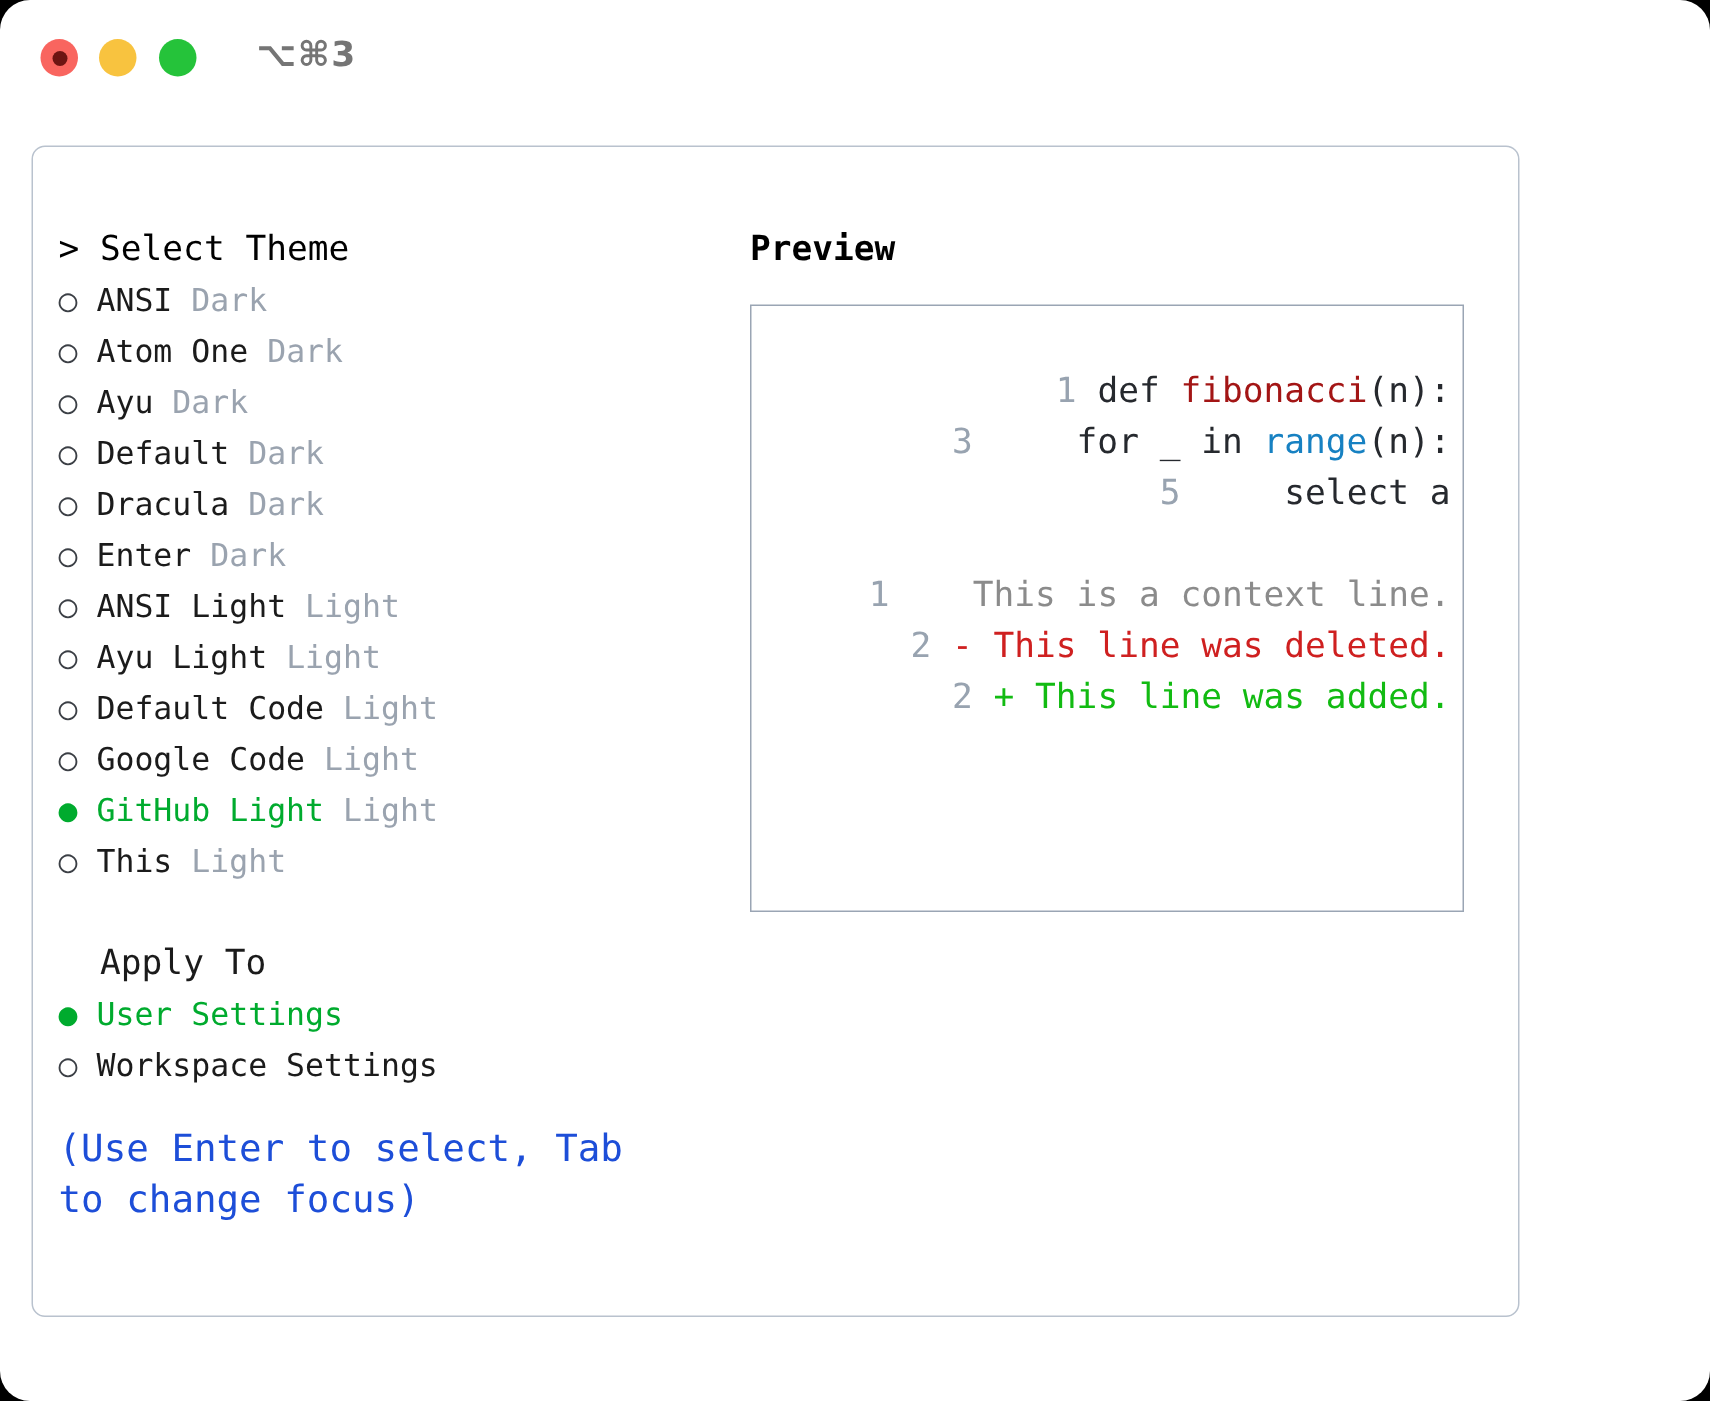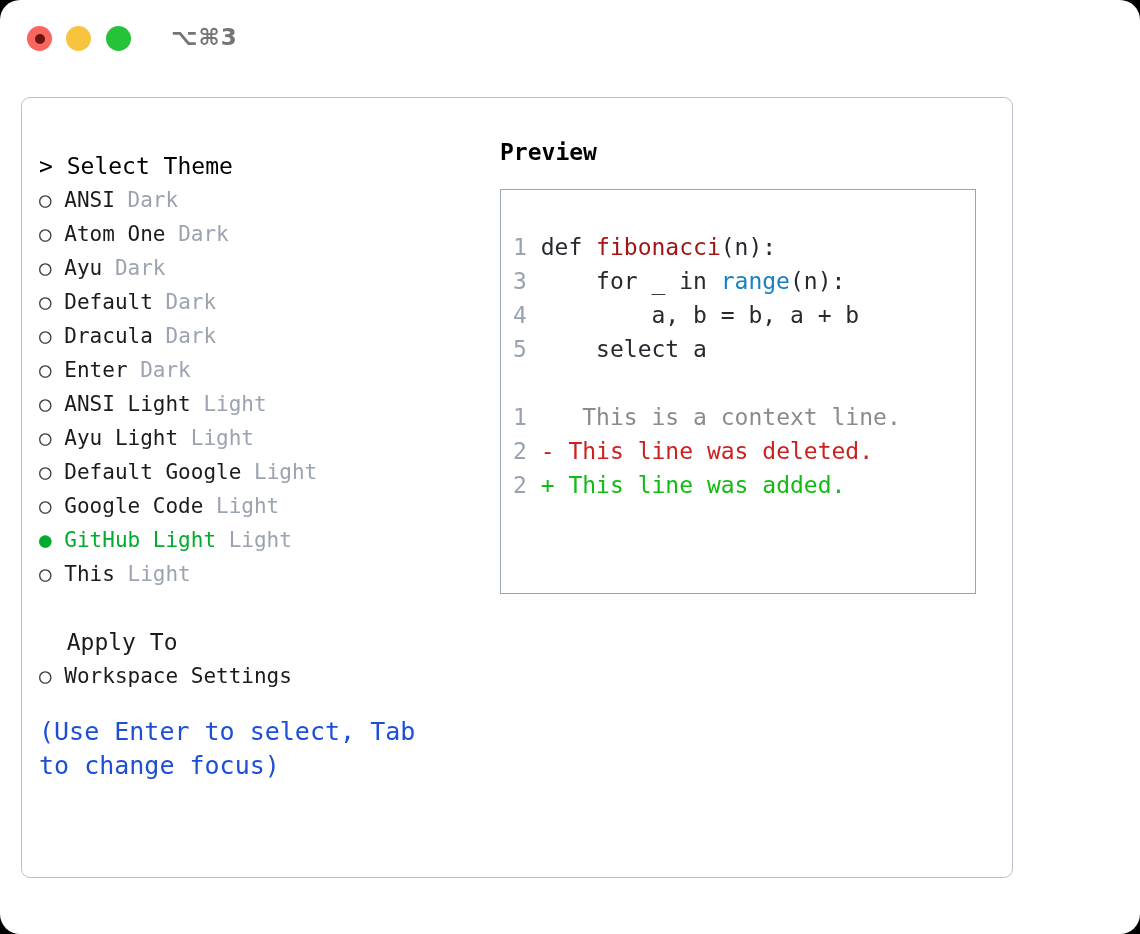--- a/index.html
+++ b/index.html
@@ -109,38 +109,39 @@
     margin-top: 22px;
     font-size: 25px;
     line-height: 34px;
     color: #1d4ed8;
     width: 410px;
   }
   
   #right-col {
     position: absolute;
     left: 478px;
-    top: 37px;
+    top: 51px;
     width: 500px;
   }
   #preview-title {
     font-size: 23px;
     line-height: 34px;
     font-weight: bold;
     color: #000000;
     white-space: pre;
   }
   #preview-box {
     margin-top: 20px;
     width: 476px;
     height: 405px;
     border: 1.8px solid #9aa5b4;
     box-sizing: border-box;
     background: #ffffff;
     position: relative;
+    text-align: right;
   }
   #code-area {
     position: absolute;
     left: 12px;
     top: 40px;
     right: 8px;
   }
   .code-line {
     font-size: 23px;
     line-height: 34px;
@@ -179,41 +180,41 @@
         <div class="section-head">&gt; Select Theme</div>
         <div id="theme-items">
             <div class="row"><span class="marker">○</span> <span class="">ANSI</span> <span class="cat">Dark</span></div>
             <div class="row"><span class="marker">○</span> <span class="">Atom One</span> <span class="cat">Dark</span></div>
             <div class="row"><span class="marker">○</span> <span class="">Ayu</span> <span class="cat">Dark</span></div>
             <div class="row"><span class="marker">○</span> <span class="">Default</span> <span class="cat">Dark</span></div>
             <div class="row"><span class="marker">○</span> <span class="">Dracula</span> <span class="cat">Dark</span></div>
             <div class="row"><span class="marker">○</span> <span class="">Enter</span> <span class="cat">Dark</span></div>
             <div class="row"><span class="marker">○</span> <span class="">ANSI Light</span> <span class="cat">Light</span></div>
             <div class="row"><span class="marker">○</span> <span class="">Ayu Light</span> <span class="cat">Light</span></div>
-            <div class="row"><span class="marker">○</span> <span class="">Default Google</span> <span class="cat">Light</span></div>
+            <div class="row"><span class="marker">○</span> <span class="">Default Code</span> <span class="cat">Light</span></div>
             <div class="row"><span class="marker">○</span> <span class="">Google Code</span> <span class="cat">Light</span></div>
             <div class="row"><span class="marker sel">●</span> <span class="label-sel">GitHub Light</span> <span class="cat">Light</span></div>
             <div class="row"><span class="marker">○</span> <span class="">This</span> <span class="cat">Light</span></div>
           </div>
         <div class="spacer"></div>
         <div class="section-head plain"><span style="visibility:hidden">&gt; </span><span>Apply To</span></div>
         <div id="apply-items">
+            <div class="row"><span class="marker sel">●</span> <span class="label-sel">User Settings</span></div>
             <div class="row"><span class="marker">○</span> <span class="">Workspace Settings</span></div>
           </div>
         <div id="hint">(Use Enter to select, Tab to change focus)</div>
       </div>
 
       <div id="right-col">
         <div id="preview-title">Preview</div>
         <div id="preview-box">
           <div id="code-area">
             <div id="code-lines">
                 <div class="code-line"><span class="ln">1</span> <span class="kw">def </span><span class="fn">fibonacci</span><span class="kw">(n):</span></div>
                 <div class="code-line"><span class="ln">3</span> <span class="kw">    for _ in </span><span class="builtin">range</span><span class="kw">(n):</span></div>
-                <div class="code-line"><span class="ln">4</span> <span class="kw">        a, b = b, a + b</span></div>
                 <div class="code-line"><span class="ln">5</span> <span class="kw">    select a</span></div>
               </div>
             <div class="gap"></div>
             <div id="diff-lines">
                 <div class="code-line"><span class="ln">1</span> <span class="ctx"> </span><span class="ctx">  This is a context line.</span></div>
                 <div class="code-line"><span class="ln">2</span> <span class="del">-</span><span class="del"> This line was deleted.</span></div>
                 <div class="code-line"><span class="ln">2</span> <span class="add">+</span><span class="add"> This line was added.</span></div>
               </div>
           </div>
         </div>

